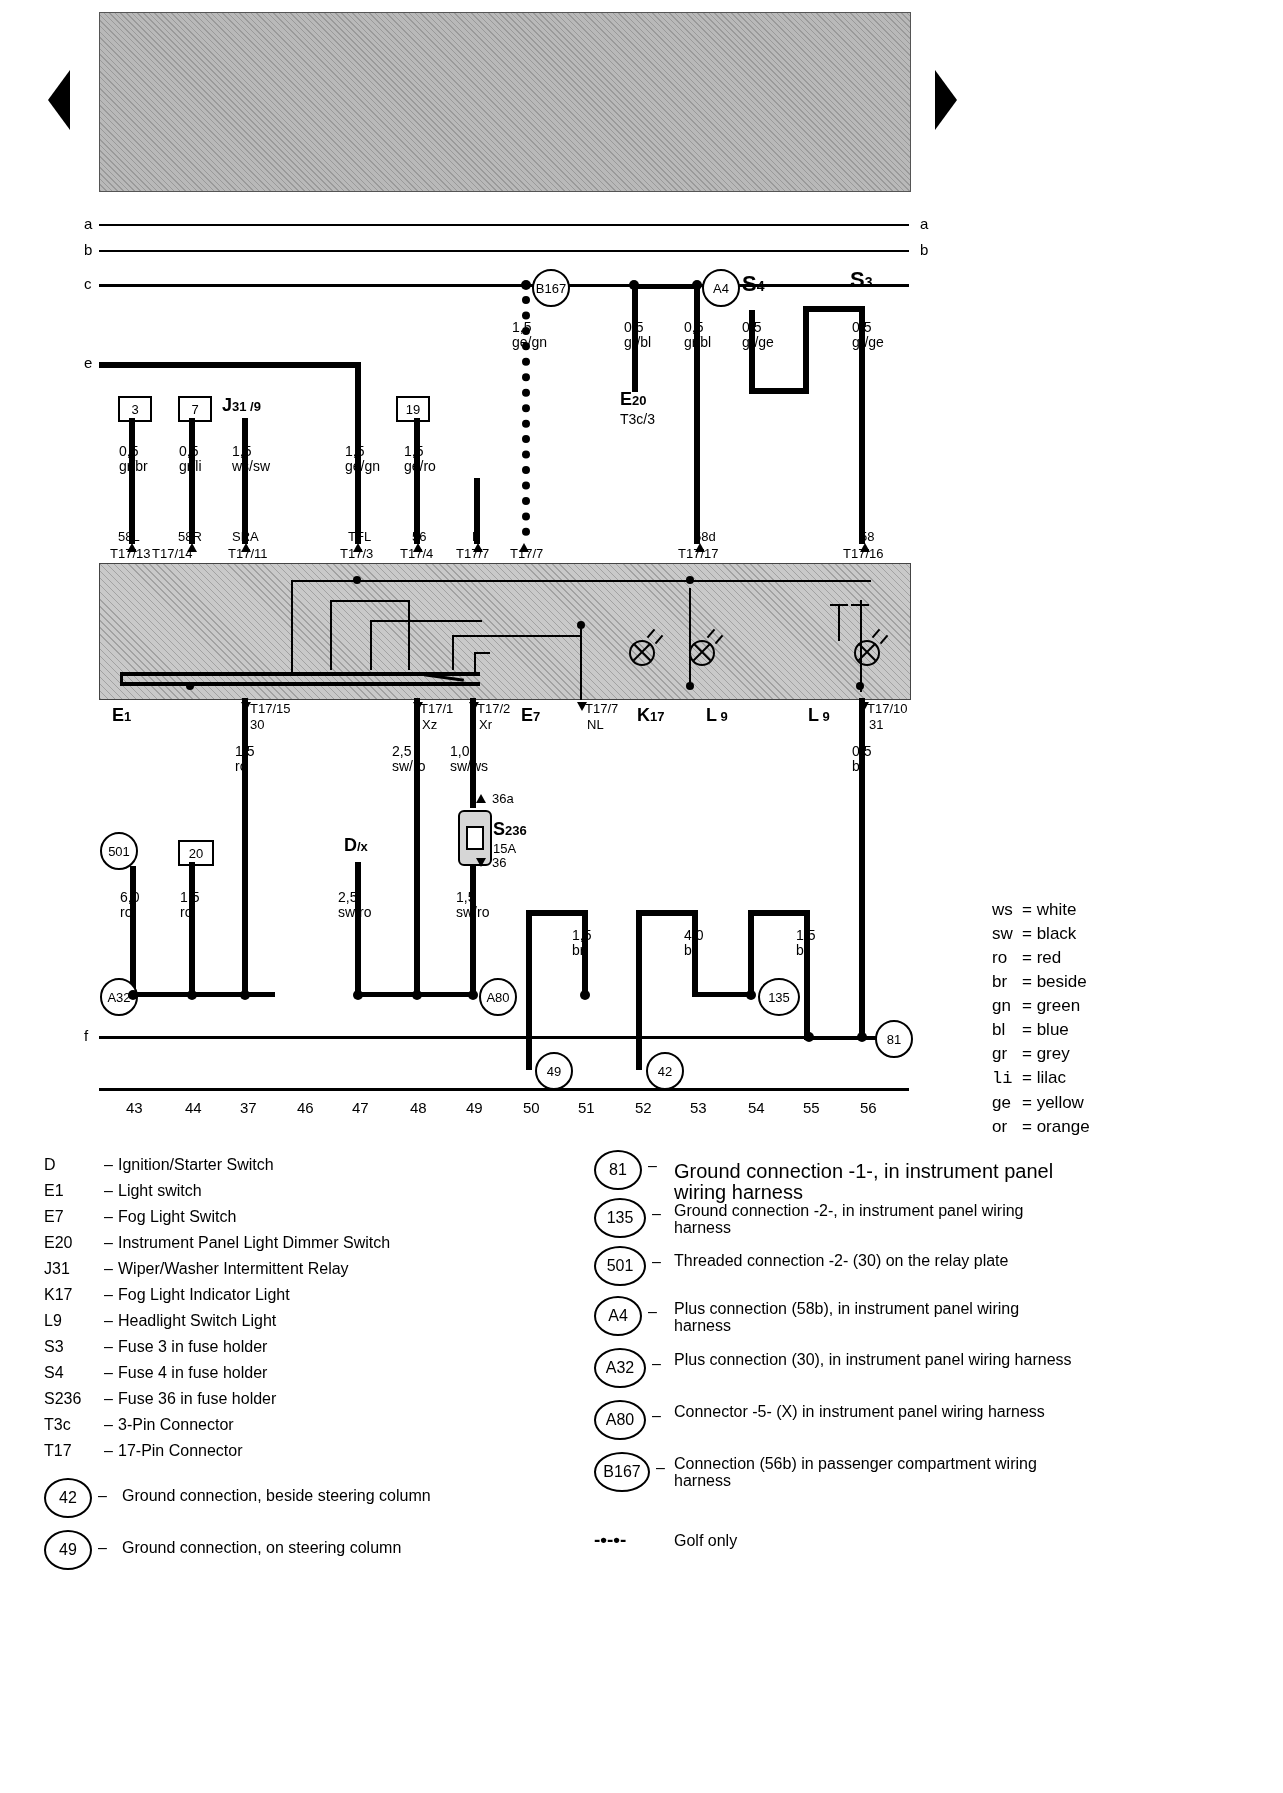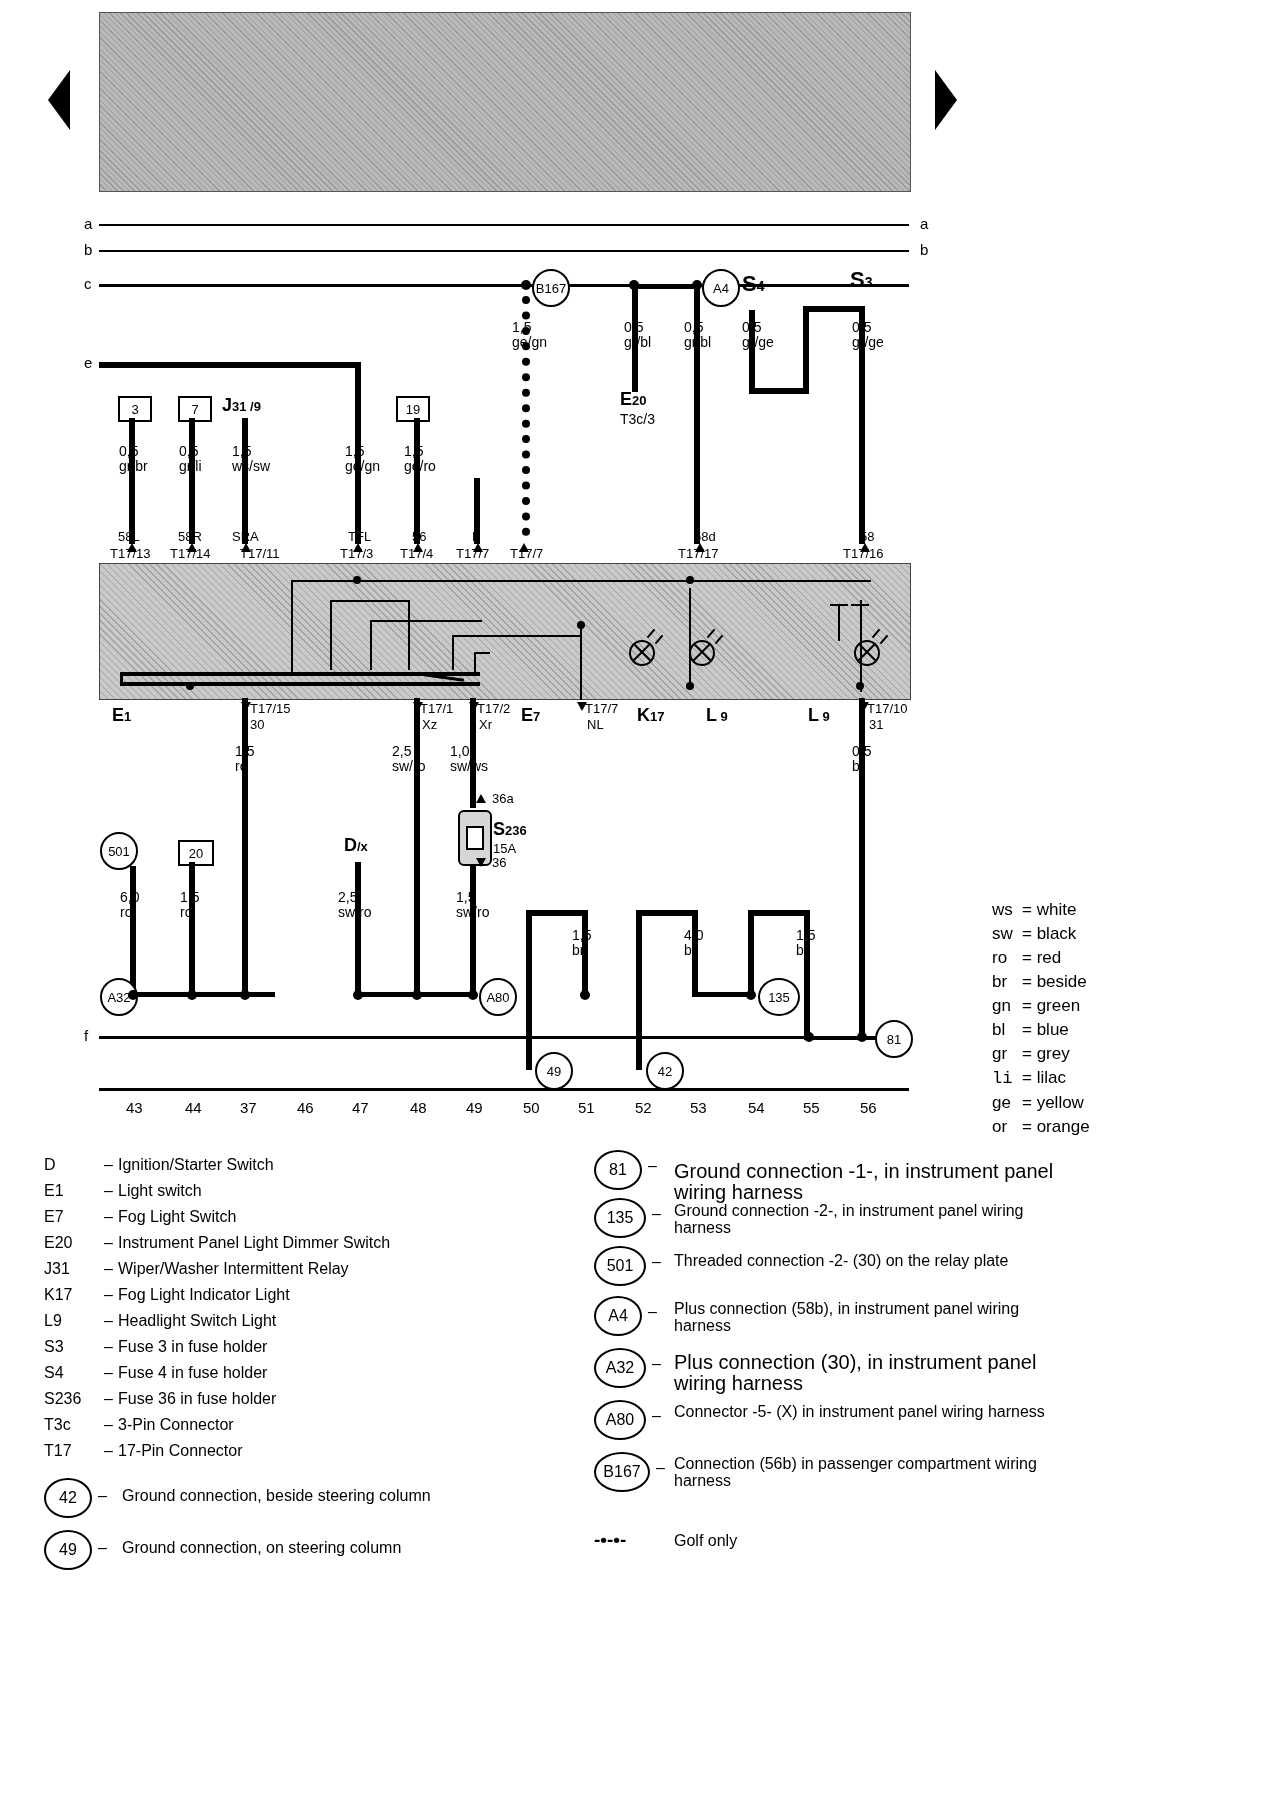--- a/index.html
+++ b/index.html
@@ -107,23 +107,23 @@
 
 <div class="txt sm" style="left:119px;top:444px;"><span>0,5</span><br><span>gr/br</span></div>
 <div class="txt sm" style="left:179px;top:444px;"><span>0,5</span><br><span>gr/li</span></div>
 <div class="txt sm" style="left:232px;top:444px;"><span>1,5</span><br><span>ws/sw</span></div>
 <div class="txt sm" style="left:345px;top:444px;"><span>1,5</span><br><span>ge/gn</span></div>
 <div class="txt sm" style="left:404px;top:444px;"><span>1,5</span><br><span>ge/ro</span></div>
 
 <div class="txt xs" style="left:118px;top:530px;"><span>58L</span></div>
 <div class="txt xs" style="left:110px;top:547px;">T17/13</div>
 <div class="txt xs" style="left:178px;top:530px;">58R</div>
-<div class="txt xs" style="left:170px;top:547px;text-align:center;">T17/14</div>
+<div class="txt xs" style="left:152px;top:547px;text-align:center;">T17/14</div>
 <div class="txt xs" style="left:232px;top:530px;">SRA</div>
-<div class="txt xs" style="left:240px;top:547px;">T17/11</div>
+<div class="txt xs" style="left:228px;top:547px;">T17/11</div>
 <div class="txt xs" style="left:348px;top:530px;">TFL</div>
 <div class="txt xs" style="left:340px;top:547px;">T17/3</div>
 <div class="txt xs" style="left:412px;top:530px;">56</div>
 <div class="txt xs" style="left:400px;top:547px;">T17/4</div>
 <div class="txt xs" style="left:472px;top:530px;">B</div>
 <div class="txt xs" style="left:456px;top:547px;">T17/7</div>
 <div class="txt xs" style="left:510px;top:547px;">T17/7</div>
 <div class="txt xs" style="left:694px;top:530px;">58d</div>
 <div class="txt xs" style="left:678px;top:547px;">T17/17</div>
 <div class="txt xs" style="left:860px;top:530px;">58</div>
@@ -385,21 +385,21 @@
 <div class="circ" style="left:594px;top:1246px;width:48px;height:36px;font-size:16px;">501</div>
 <div class="txt" style="left:652px;top:1254px;font-size:16px;">–</div>
 <div class="txt" style="left:674px;top:1253px;font-size:16px;width:420px;white-space:normal;">Threaded connection -2- (30) on the relay plate</div>
 
 <div class="circ" style="left:594px;top:1296px;width:44px;height:36px;font-size:16px;">A4</div>
 <div class="txt" style="left:648px;top:1304px;font-size:16px;">–</div>
 <div class="txt" style="left:674px;top:1301px;font-size:16px;width:400px;white-space:normal;">Plus connection (58b), in instrument panel wiring harness</div>
 
 <div class="circ" style="left:594px;top:1348px;width:48px;height:36px;font-size:16px;">A32</div>
 <div class="txt" style="left:652px;top:1356px;font-size:16px;">–</div>
-<div class="txt" style="left:674px;top:1352px;font-size:20px;width:410px;white-space:normal;">Plus connection (30), in instrument panel wiring harness</div>
+<div class="txt" style="left:674px;top:1352px;font-size:16px;width:410px;white-space:normal;">Plus connection (30), in instrument panel wiring harness</div>
 
 <div class="circ" style="left:594px;top:1400px;width:48px;height:36px;font-size:16px;">A80</div>
 <div class="txt" style="left:652px;top:1408px;font-size:16px;">–</div>
 <div class="txt" style="left:674px;top:1404px;font-size:16px;width:400px;white-space:normal;">Connector -5- (X) in instrument panel wiring harness</div>
 
 <div class="circ" style="left:594px;top:1452px;width:52px;height:36px;font-size:16px;">B167</div>
 <div class="txt" style="left:656px;top:1460px;font-size:16px;">–</div>
 <div class="txt" style="left:674px;top:1456px;font-size:16px;width:420px;white-space:normal;">Connection (56b) in passenger compartment wiring harness</div>
 
 <div class="txt" style="left:594px;top:1530px;font-size:19px;font-weight:bold;">-•-•-</div>

